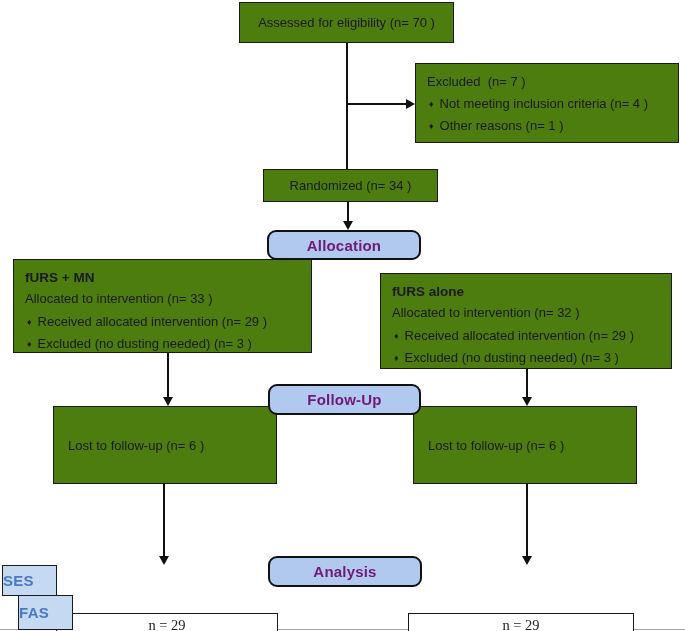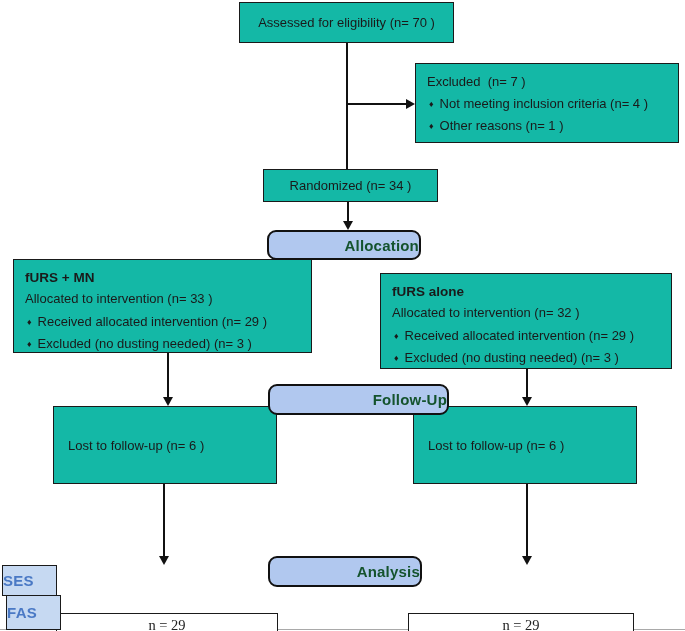--- a/index.html
+++ b/index.html
@@ -2,30 +2,30 @@
 <html><head>
 <meta charset="utf-8">
 <style>
   html,body{margin:0;padding:0;background:#ffffff;}
   .canvas{
     position:relative;width:685px;height:631px;background:#ffffff;
     font-family:"Liberation Sans","DejaVu Sans",sans-serif;color:#1a1a1a;
     overflow:hidden;
   }
   .box{
-    position:absolute;background:#14b8a6;border:1.5px solid #1a1a1a;
+    position:absolute;background:#4d7c0f;border:1.5px solid #1a1a1a;
     box-sizing:border-box;z-index:2;font-size:13px;
   }
   .center{display:flex;align-items:center;justify-content:center;text-align:center;}
   .txt{white-space:pre-wrap;}
   .stage{
     position:absolute;z-index:4;box-sizing:border-box;
     background:#b1c8ef;border:2px solid #111111;border-radius:9px;
-    display:flex;align-items:center;justify-content:flex-end;
-    font-weight:bold;font-size:15px;color:#14532d;
+    display:flex;align-items:center;justify-content:center;
+    font-weight:bold;font-size:15px;color:#701a75;
     letter-spacing:.2px;
   }
   .line{position:absolute;background:#111111;z-index:1;}
   .ah-down{position:absolute;width:0;height:0;z-index:1;
     border-left:5px solid transparent;border-right:5px solid transparent;
     border-top:9px solid #111111;}
   .ah-right{position:absolute;width:0;height:0;z-index:1;
     border-top:5px solid transparent;border-bottom:5px solid transparent;
     border-left:9px solid #111111;}
   .multiline{padding:7px 8px 0 11px;line-height:21px;}
@@ -104,42 +104,42 @@
     <div class="head">fURS alone</div>
     <div class="bline"><span class="txt">Allocated to intervention (n= 32 )</span></div>
     <div class="bline">
       <span class="bullet">♦</span><span class="txt">Received allocated intervention (n= 29 )</span>
     </div>
     <div class="bline">
       <span class="bullet">♦</span><span class="txt">Excluded (no dusting needed) (n= 3 )</span>
     </div>
   </div>
 
-  <div class="stage" style="left:268px;top:384px;width:181px;height:31px">
+  <div class="stage" style="left:268px;top:384px;width:153px;height:31px">
     <span>Follow-Up</span>
   </div>
 
   <div class="box" style="left:53px;top:406px;width:224px;height:78px;display:flex;align-items:center;padding-left:14px">
     <span class="txt">Lost to follow-up (n= 6 )</span>
   </div>
   <div class="box" style="left:413px;top:406px;width:224px;height:78px;display:flex;align-items:center;padding-left:14px">
     <span class="txt">Lost to follow-up (n= 6 )</span>
   </div>
 
   <div class="stage" style="left:268px;top:556px;width:154px;height:31px">
     <span>Analysis</span>
   </div>
 
   <div class="labelcell" style="left:2px;top:565px;width:55px;height:31px">
     <span>SES</span>
   </div>
   <div class="valuecell" style="left:56px;top:565px;width:222px;height:31px">
     <span>n = 29</span>
   </div>
-  <div class="labelcell" style="left:6px;top:595px;width:55px;height:35px">
+  <div class="labelcell" style="left:18px;top:595px;width:55px;height:35px">
     <span>FAS</span>
   </div>
   <div class="valuecell" style="left:56px;top:595px;width:222px;height:33px">
     <span>n = 23</span>
   </div>
 
   <div class="valuecell" style="left:408px;top:565px;width:226px;height:31px">
     <span>n = 29</span>
   </div>
   <div class="valuecell" style="left:408px;top:595px;width:242px;height:33px">

